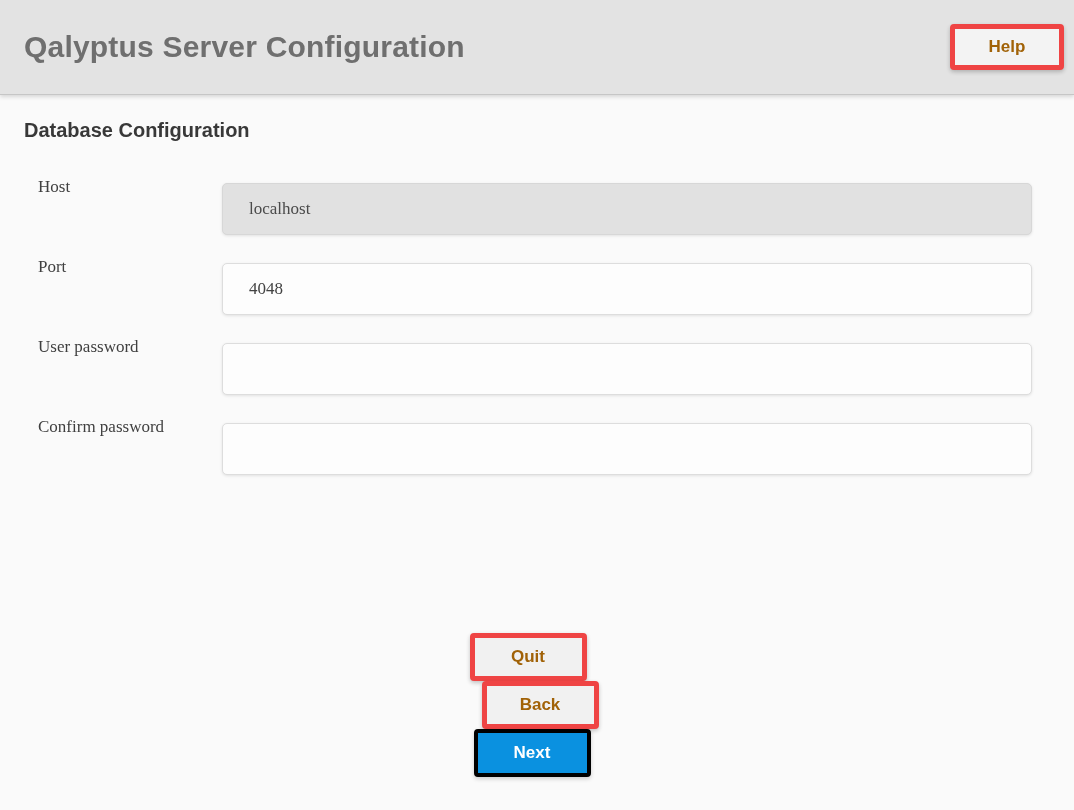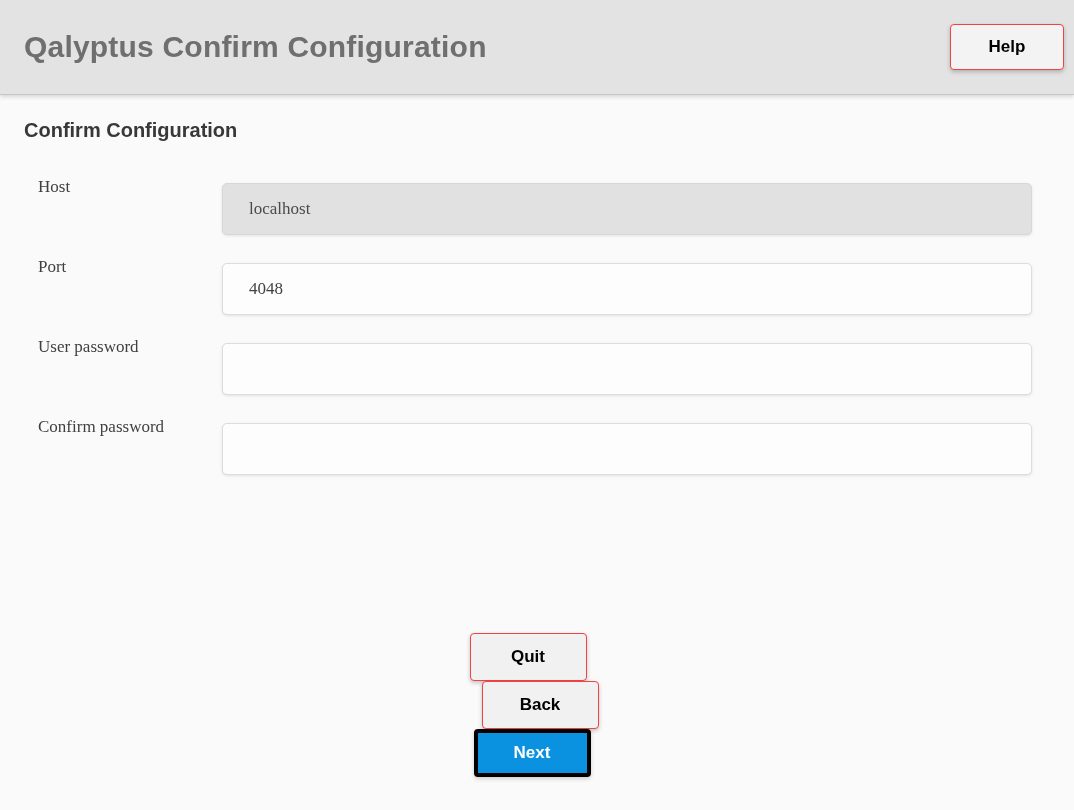--- a/index.html
+++ b/index.html
@@ -36,23 +36,23 @@
   .page-title {
     font-size: 30px;
     font-weight: bold;
     color: #6f6f6f;
     letter-spacing: 0.2px;
   }
   .btn {
     font-family: inherit;
     font-size: 17px;
     font-weight: bold;
-    color: #000000;
+    color: #a16207;
     background: #f1f1f1;
-    border: 1px solid #ef4444;
+    border: 5px solid #ef4444;
     border-radius: 4px;
     box-shadow: 0 2px 4px rgba(0,0,0,0.22);
     cursor: pointer;
     text-align: center;
   }
   .help-btn {
     min-width: 114px;
     height: 46px;
     background: #f3f3f3;
   }
@@ -126,27 +126,27 @@
     box-shadow: 0 2px 4px rgba(0,0,0,0.18);
     margin-right: -8px;
   }
 </style>
 </head>
 <body>
 
 <div class="page">
 
   <div class="header">
-    <div class="page-title">Qalyptus Confirm Configuration</div>
+    <div class="page-title">Qalyptus Server Configuration</div>
     <button class="btn help-btn">Help</button>
   </div>
 
   <div class="main">
 
-    <div class="section-title">Confirm Configuration</div>
+    <div class="section-title">Database Configuration</div>
 
     <div class="form-row">
       <div class="form-label">Host</div>
       <input class="form-input" type="text" disabled="" value="localhost" style="">
     </div>
 
     <div class="form-row">
       <div class="form-label">Port</div>
       <input class="form-input" type="text" value="4048" style="">
     </div>

